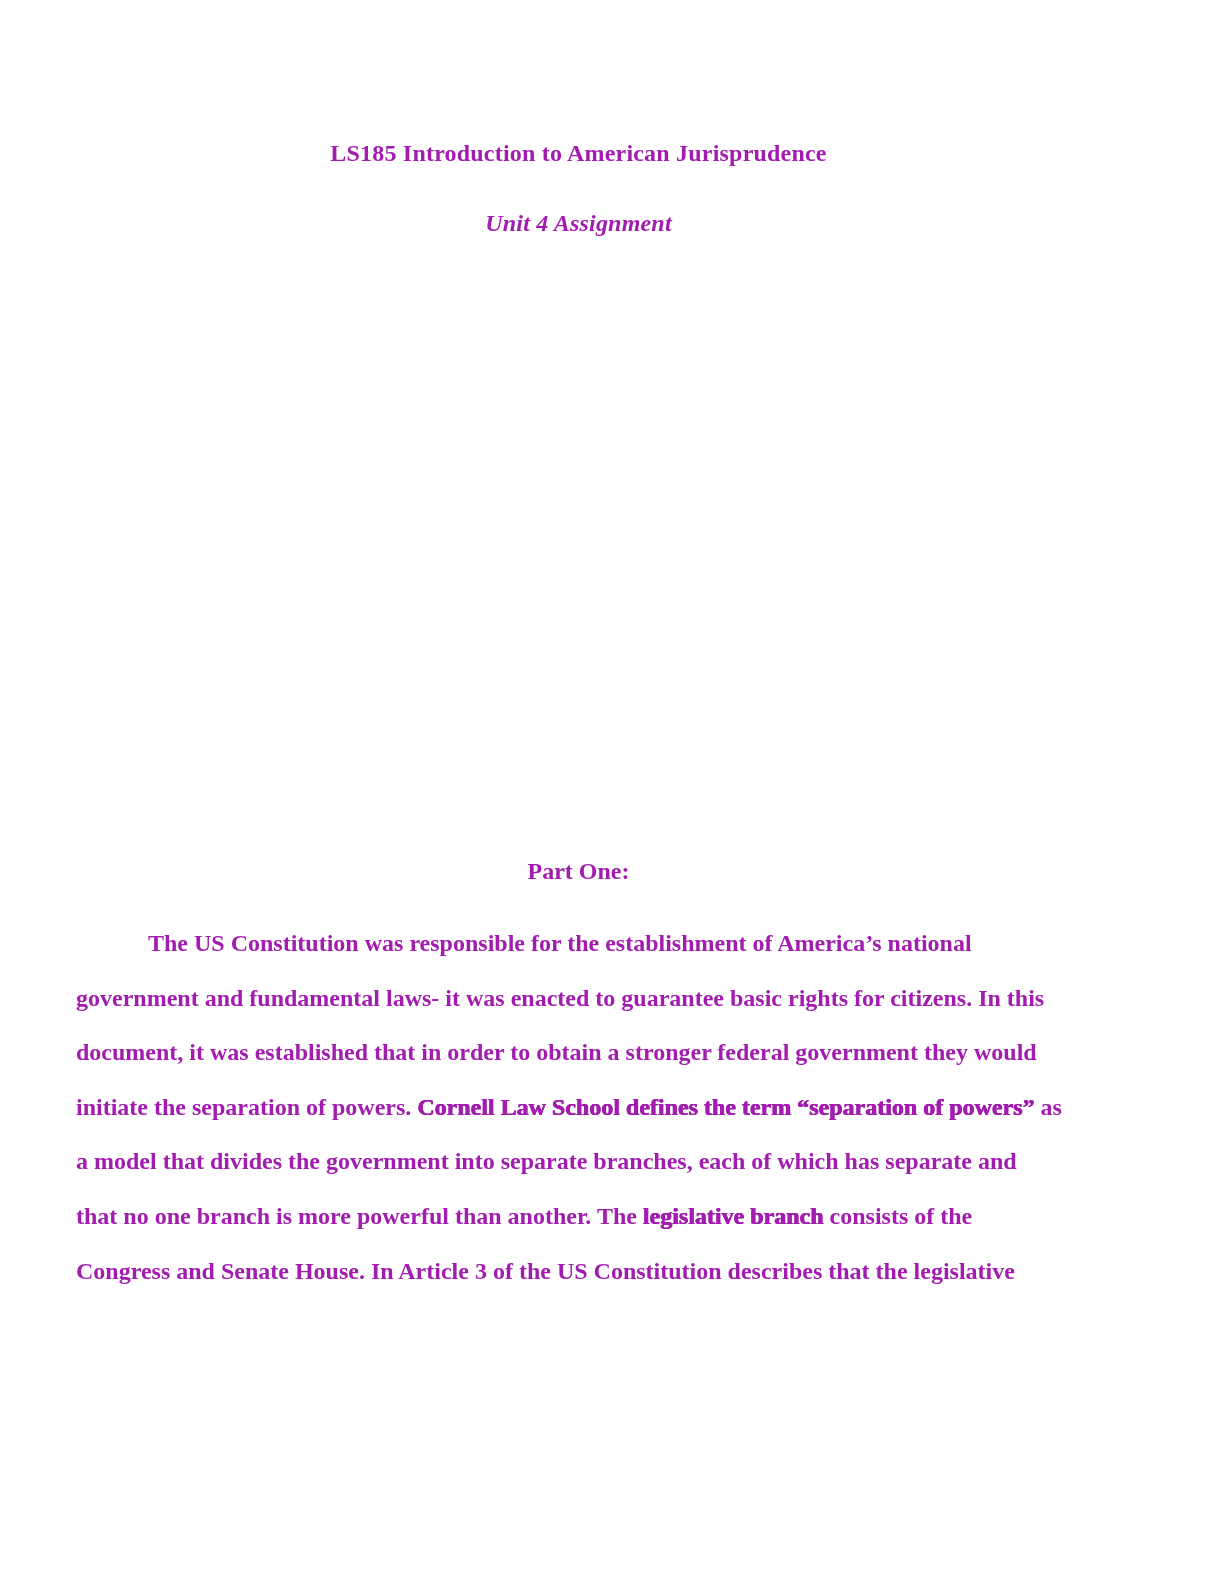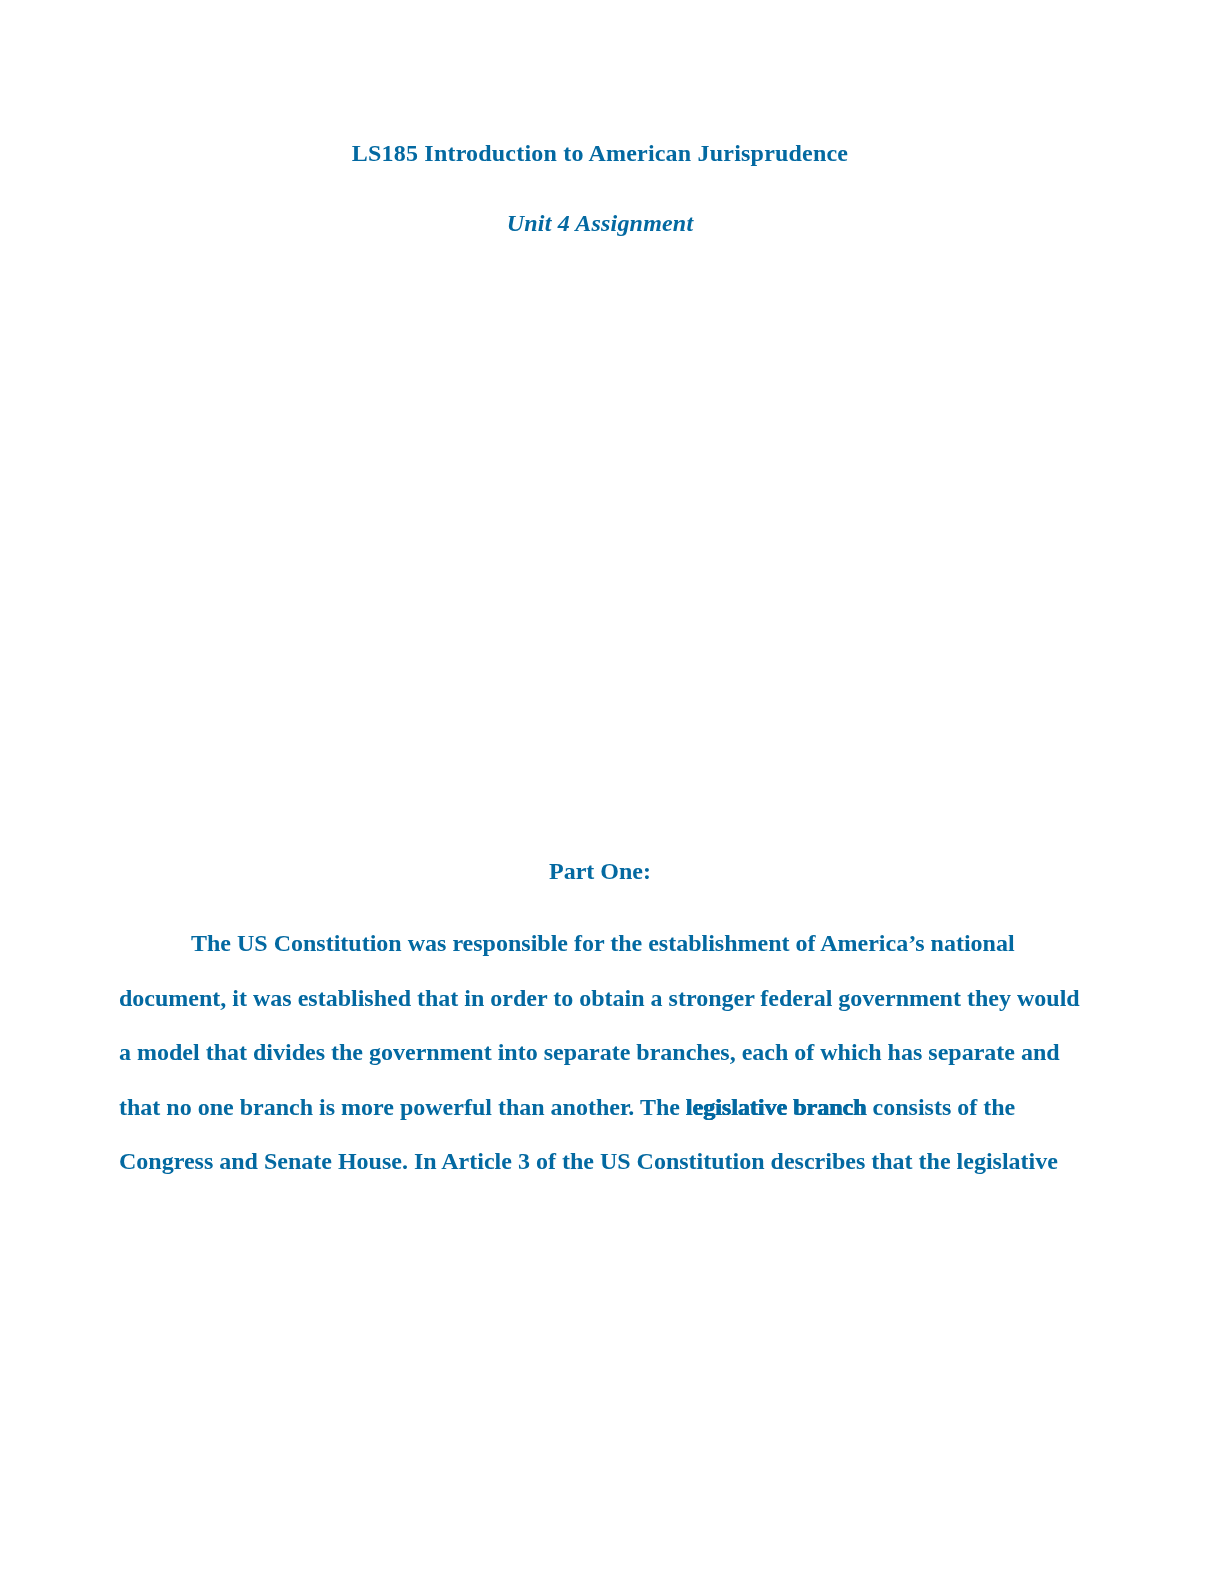--- a/index.html
+++ b/index.html
@@ -6,23 +6,23 @@
   html, body {
     margin: 0;
     padding: 0;
     background: #ffffff;
   }
   .page {
     position: relative;
     width: 1224px;
     height: 1584px;
     box-sizing: border-box;
-    padding: 126px 143px 0 119px;
+    padding: 126px 143px 0 76px;
     background: #ffffff;
-    color: #0369a1;
+    color: #a21caf;
     font-family: "Liberation Serif", "DejaVu Serif", serif;
     font-size: 24px;
     overflow: hidden;
   }
   .title-line {
     text-align: center;
     line-height: 55px;
     font-weight: 700;
     letter-spacing: 0.2px;
   }
@@ -55,18 +55,20 @@
 </style>
 </head>
 <body>
 
 <div class="page">
   <div class="title-line">LS185 Introduction to American Jurisprudence</div>
   <div class="title-line title-line-2">Unit 4 Assignment</div>
   <div class="section-heading">Part One:</div>
   <div class="paragraph">
       <div class="line indent"><span class="w-normal">The US Constitution was responsible for the establishment of America’s national</span></div>
+      <div class="line"><span class="w-normal">government and fundamental laws- it was enacted to guarantee basic rights for citizens. In this</span></div>
       <div class="line"><span class="w-normal">document, it was established that in order to obtain a stronger federal government they would</span></div>
+      <div class="line"><span class="w-normal">initiate the separation of powers. </span><span class="w-xbold">Cornell Law School defines the term “separation of powers”</span><span class="w-normal"> as</span></div>
       <div class="line"><span class="w-normal">a model that divides the government into separate branches, each of which has separate and</span></div>
       <div class="line"><span class="w-normal">that no one branch is more powerful than another. The </span><span class="w-xbold">legislative branch</span><span class="w-bold"> consists of the</span></div>
       <div class="line"><span class="w-bold">Congress and Senate House. In Article 3 of the US Constitution describes that the legislative</span></div>
     </div>
 </div>
 
 </body></html>

